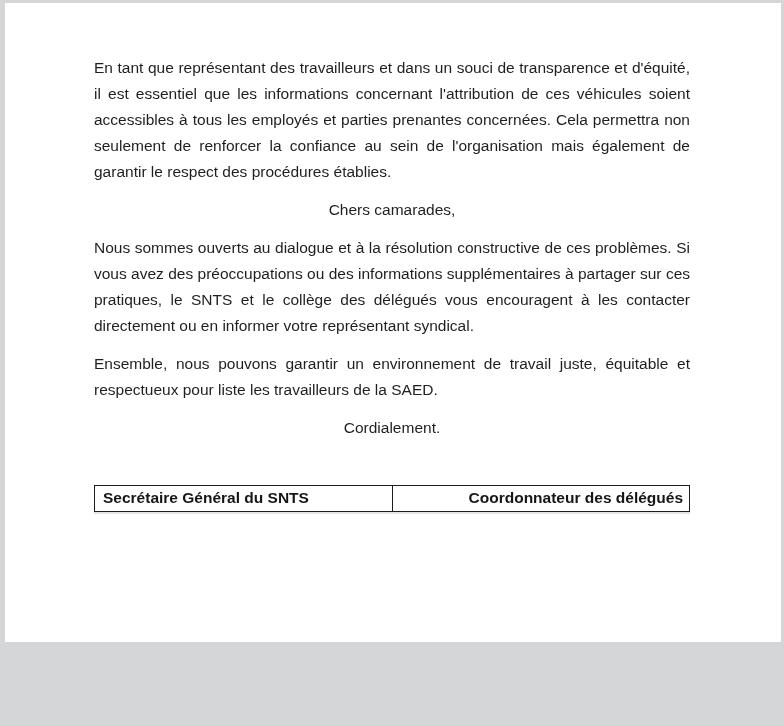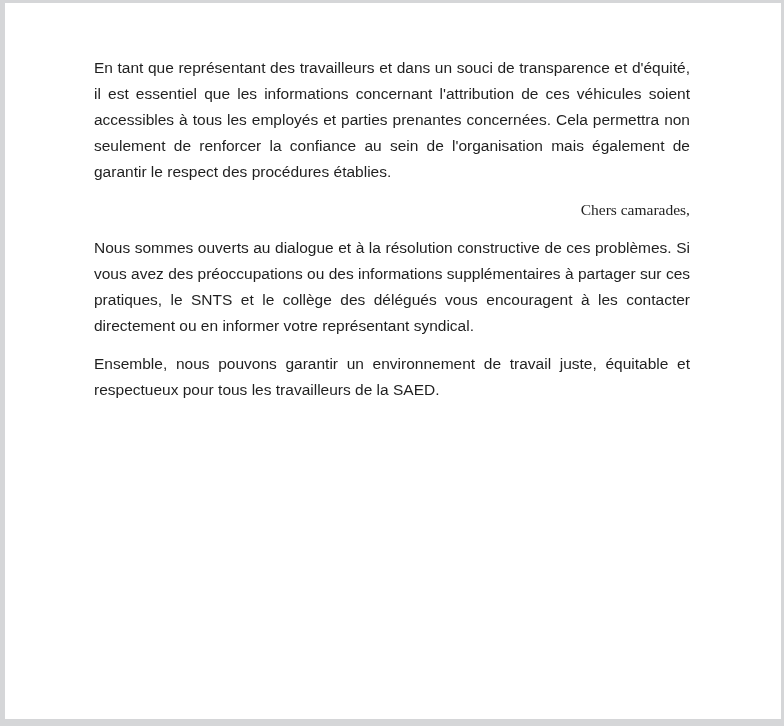--- a/index.html
+++ b/index.html
@@ -10,35 +10,34 @@
     width: 784px;
     height: 726px;
     overflow: hidden;
     background: #d5d6d8;
     font-family: "Liberation Sans", sans-serif;
   }
   .paper {
     box-sizing: border-box;
     margin: 3px 3px 0 5px;
     width: 776px;
-    height: 716px;
+    height: 639px;
     background: #ffffff;
     padding: 52px 91px 0 89px;
   }
   .para {
     margin: 0 0 12px 0;
     font-size: 15.5px;
     line-height: 26px;
     color: #1f1f1f;
     text-align: justify;
     text-justify: inter-word;
   }
   .para.no-justify {
-    text-align: right;
-    font-family: Liberation Serif, serif;
+    text-align: center;
   }
   .sig-table {
     width: 100%;
     margin-top: 44px;
     border-collapse: collapse;
     box-shadow: 0 2px 0 rgba(0,0,0,0.10);
   }
   .sig-table td {
     border: 1.5px solid #1c1c1c;
     font-size: 15.5px;
@@ -57,15 +56,24 @@
     text-align: right;
   }
 </style>
 </head>
 <body>
 
 <div class="paper">
   <p class="para">En tant que représentant des travailleurs et dans un souci de transparence et d'équité, il est essentiel que les informations concernant l'attribution de ces véhicules soient accessibles à tous les employés et parties prenantes concernées. Cela permettra non seulement de renforcer la confiance au sein de l'organisation mais également de garantir le respect des procédures établies.</p>
   <p class="para no-justify">Chers camarades,</p>
   <p class="para">Nous sommes ouverts au dialogue et à la résolution constructive de ces problèmes. Si vous avez des préoccupations ou des informations supplémentaires à partager sur ces pratiques, le SNTS et le collège des délégués vous encouragent à les contacter directement ou en informer votre représentant syndical.</p>
-  <p class="para">Ensemble, nous pouvons garantir un environnement de travail juste, équitable et respectueux pour tous les travailleurs de la SAED.</p>
+  <p class="para">Ensemble, nous pouvons garantir un environnement de travail juste, équitable et respectueux pour liste les travailleurs de la SAED.</p>
+  <p class="para no-justify">Cordialement.</p>
 
+  <table class="sig-table">
+    <tbody>
+      <tr>
+        <td class="cell-left">Secrétaire Général du SNTS</td>
+        <td class="cell-right">Coordonnateur des délégués</td>
+      </tr>
+    </tbody>
+  </table>
 </div>
 
 </body></html>

